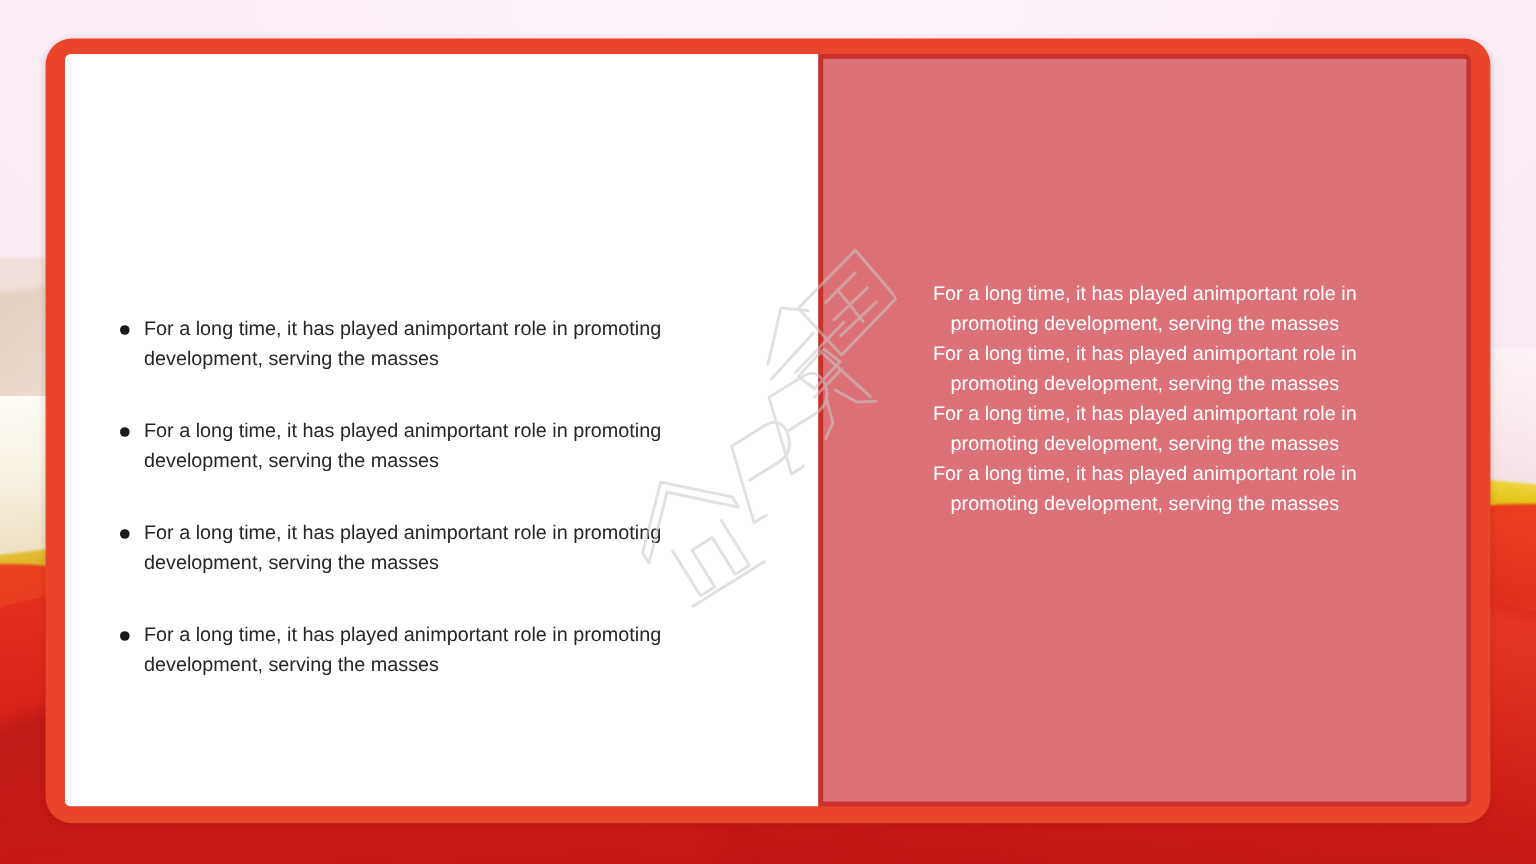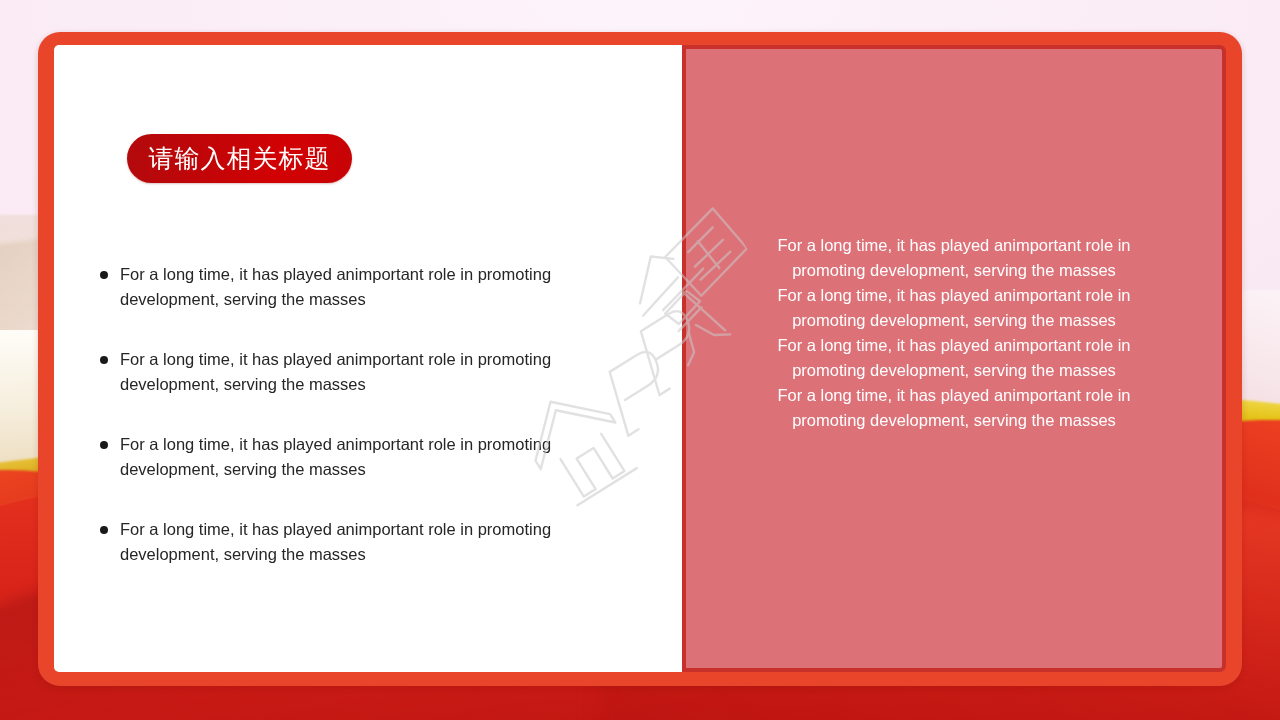--- a/index.html
+++ b/index.html
@@ -262,23 +262,20 @@
   <div class="bg-wave-right-red"></div>
   <div class="bg-wave-a"></div>
   <div class="bg-wave-b"></div>
   <div class="bg-wave-c"></div>
 
   <div class="frame">
     <div class="frame-inner">
 
       <div class="panel-left">
 
-        <div class="title-pill">
-          <span class="title-pill-text">请输入相关标题</span>
-        </div>
 
         <div class="bullets">
           <div class="bullet-item">
             <span class="bullet-dot"></span>
             <span class="bullet-text">For a long time, it has played animportant role in promoting development, serving the masses</span>
           </div>
           <div class="bullet-item">
             <span class="bullet-dot"></span>
             <span class="bullet-text">For a long time, it has played animportant role in promoting development, serving the masses</span>
           </div>

